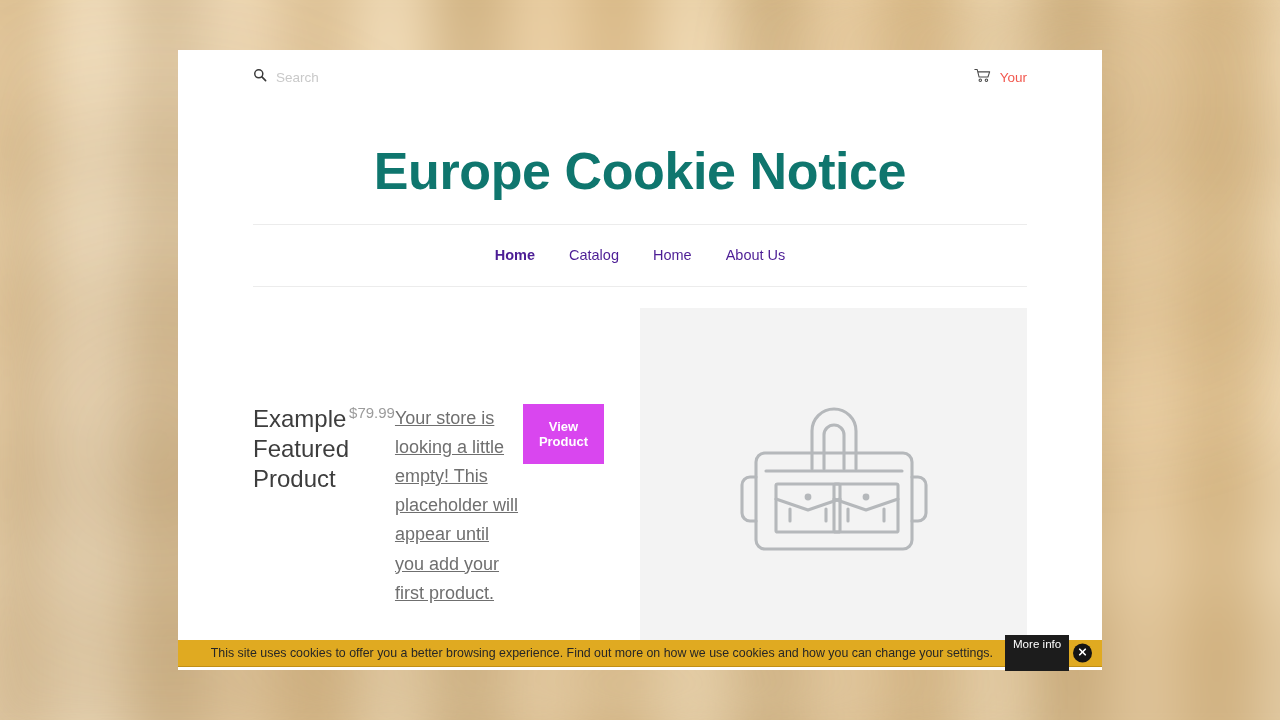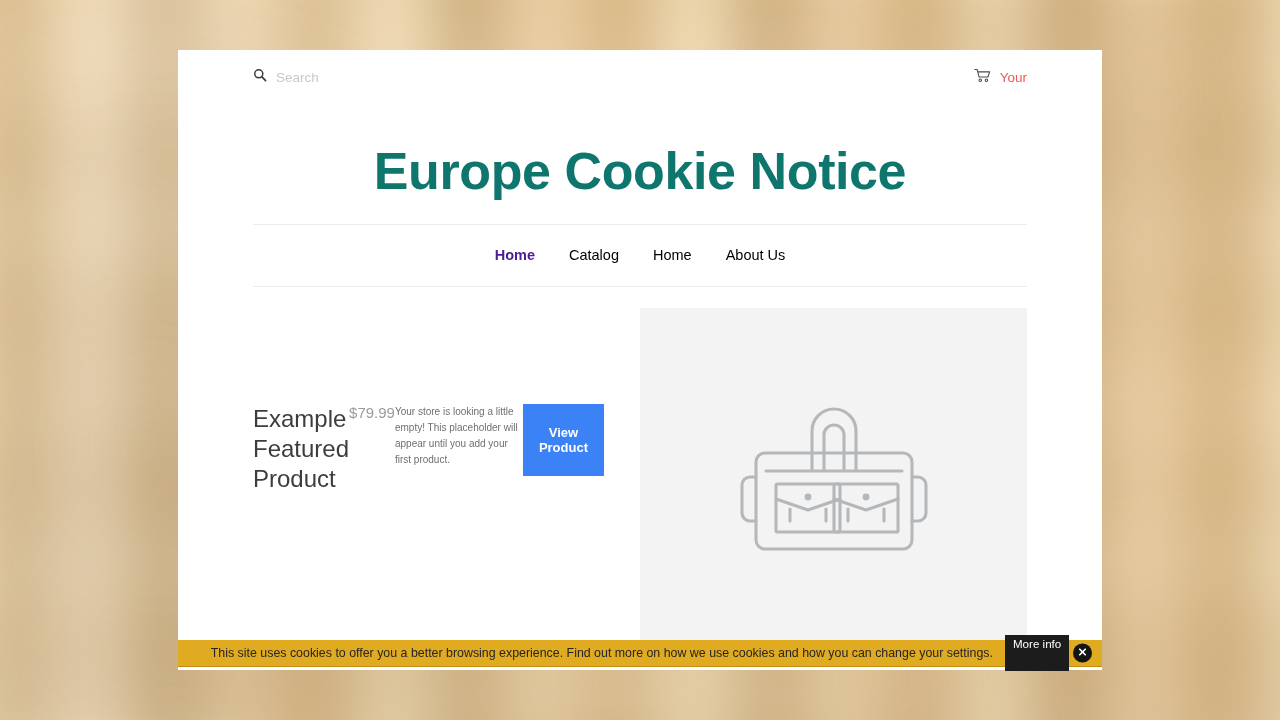--- a/index.html
+++ b/index.html
@@ -109,21 +109,21 @@
     border-top: 1px solid #ececec;
     border-bottom: 1px solid #ececec;
     height: 63px;
     display: flex;
     align-items: center;
     justify-content: center;
     gap: 34px;
   }
   .nav-item {
     font-size: 14.5px;
-    color: #000000;
+    color: #4c1d95;
     cursor: pointer;
     text-decoration: none;
   }
   .nav-item.active { font-weight: bold; color: #4c1d95; }
 
   
   #featured {
     display: flex;
     gap: 0;
     padding-top: 21px;
@@ -141,35 +141,36 @@
     color: #3d3d3d;
     line-height: 1.25;
     margin-bottom: 10px;
   }
   .feat-price {
     font-size: 15px;
     color: #9b9b9b;
     margin-bottom: 30px;
   }
   .feat-desc {
-    font-size: 10px;
+    font-size: 18px;
     color: #6f6f6f;
     line-height: 1.62;
     margin-bottom: 34px;
     max-width: 352px;
+    text-decoration: underline;
   }
   .feat-btn {
     display: inline-block;
     align-self: flex-start;
-    background: #3b82f6;
+    background: #d946ef;
     color: #ffffff;
     font-size: 13px;
     font-weight: bold;
     border: none;
-    padding: 21px 16px;
+    padding: 15px 16px;
     cursor: pointer;
     font-family: "Liberation Sans", sans-serif;
   }
 
   #feat-img {
     width: 387px;
     height: 335px;
     background: #f3f3f3;
     display: flex;
     align-items: center;

